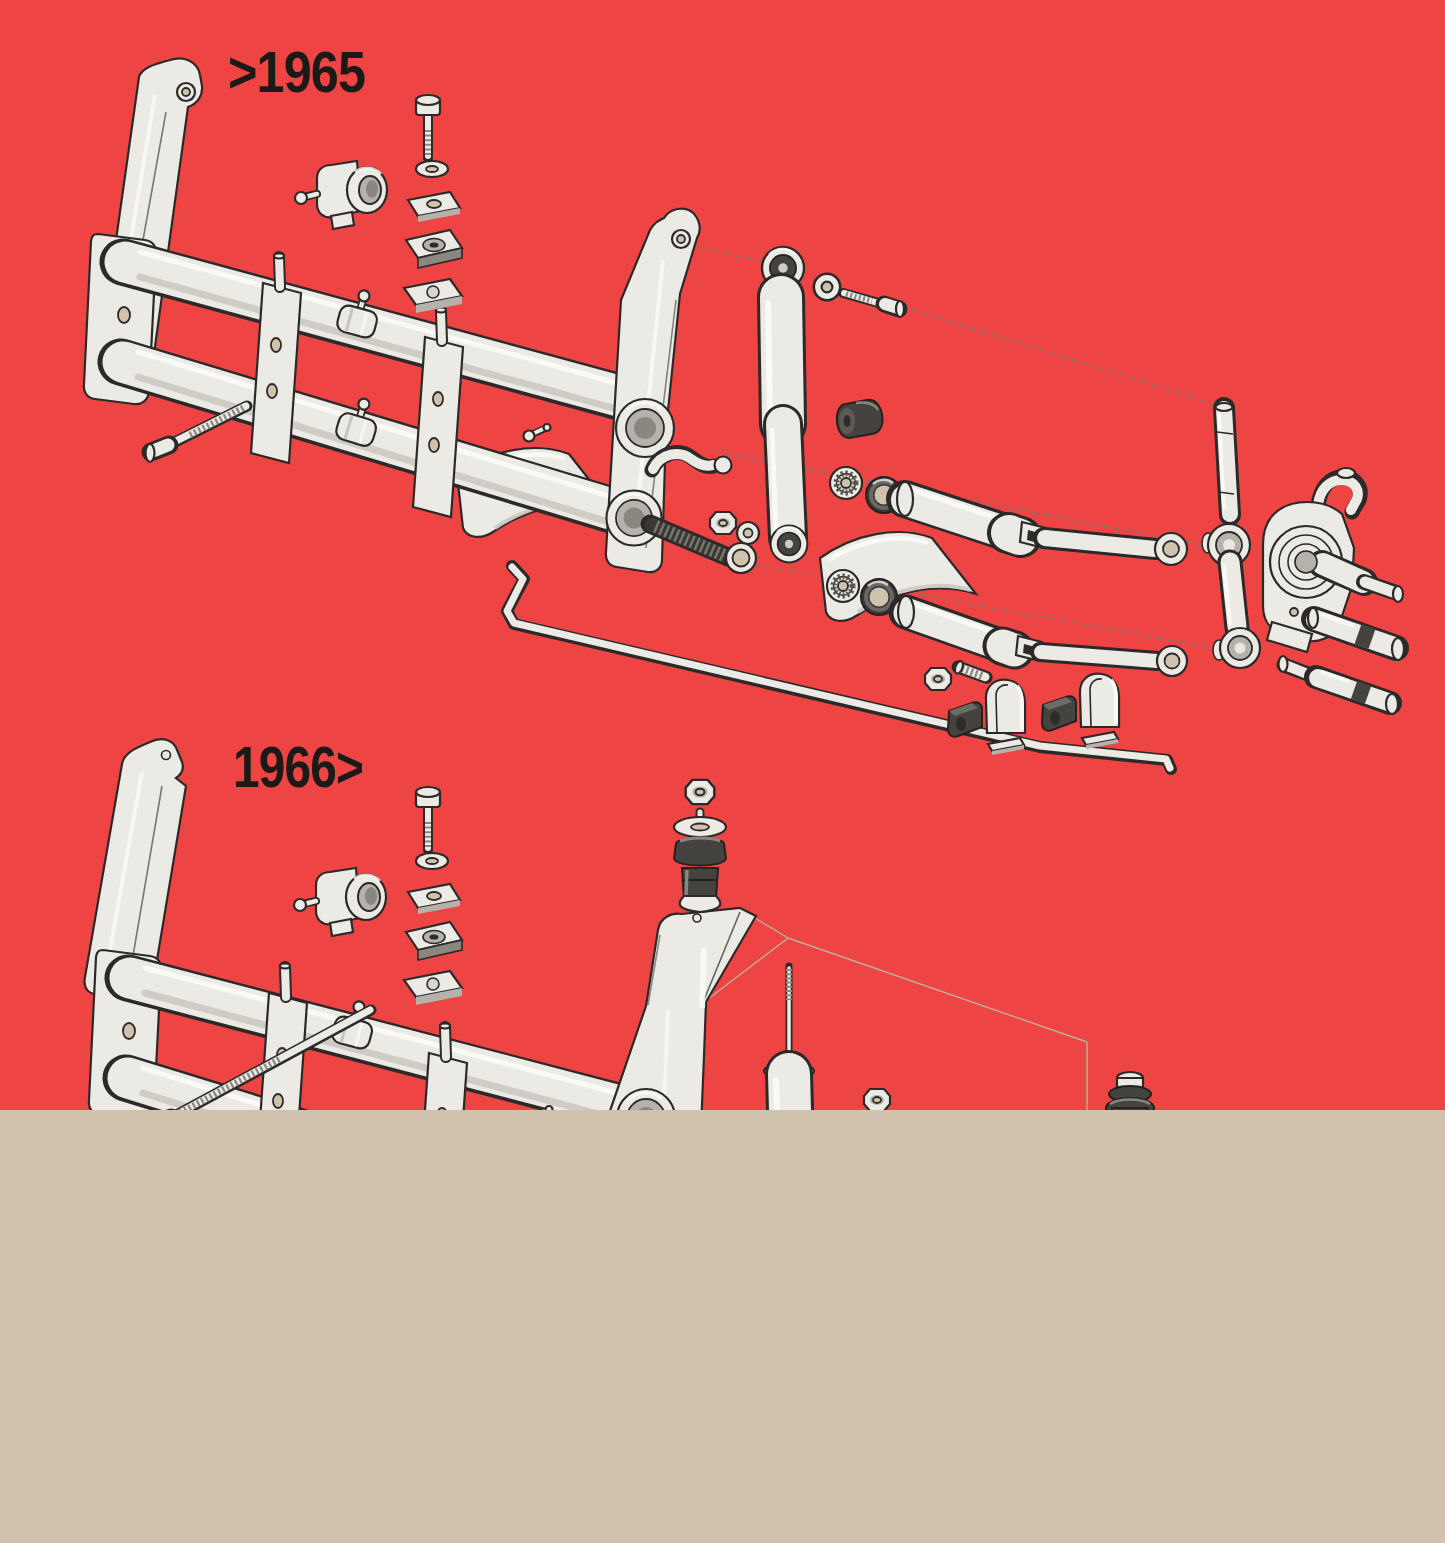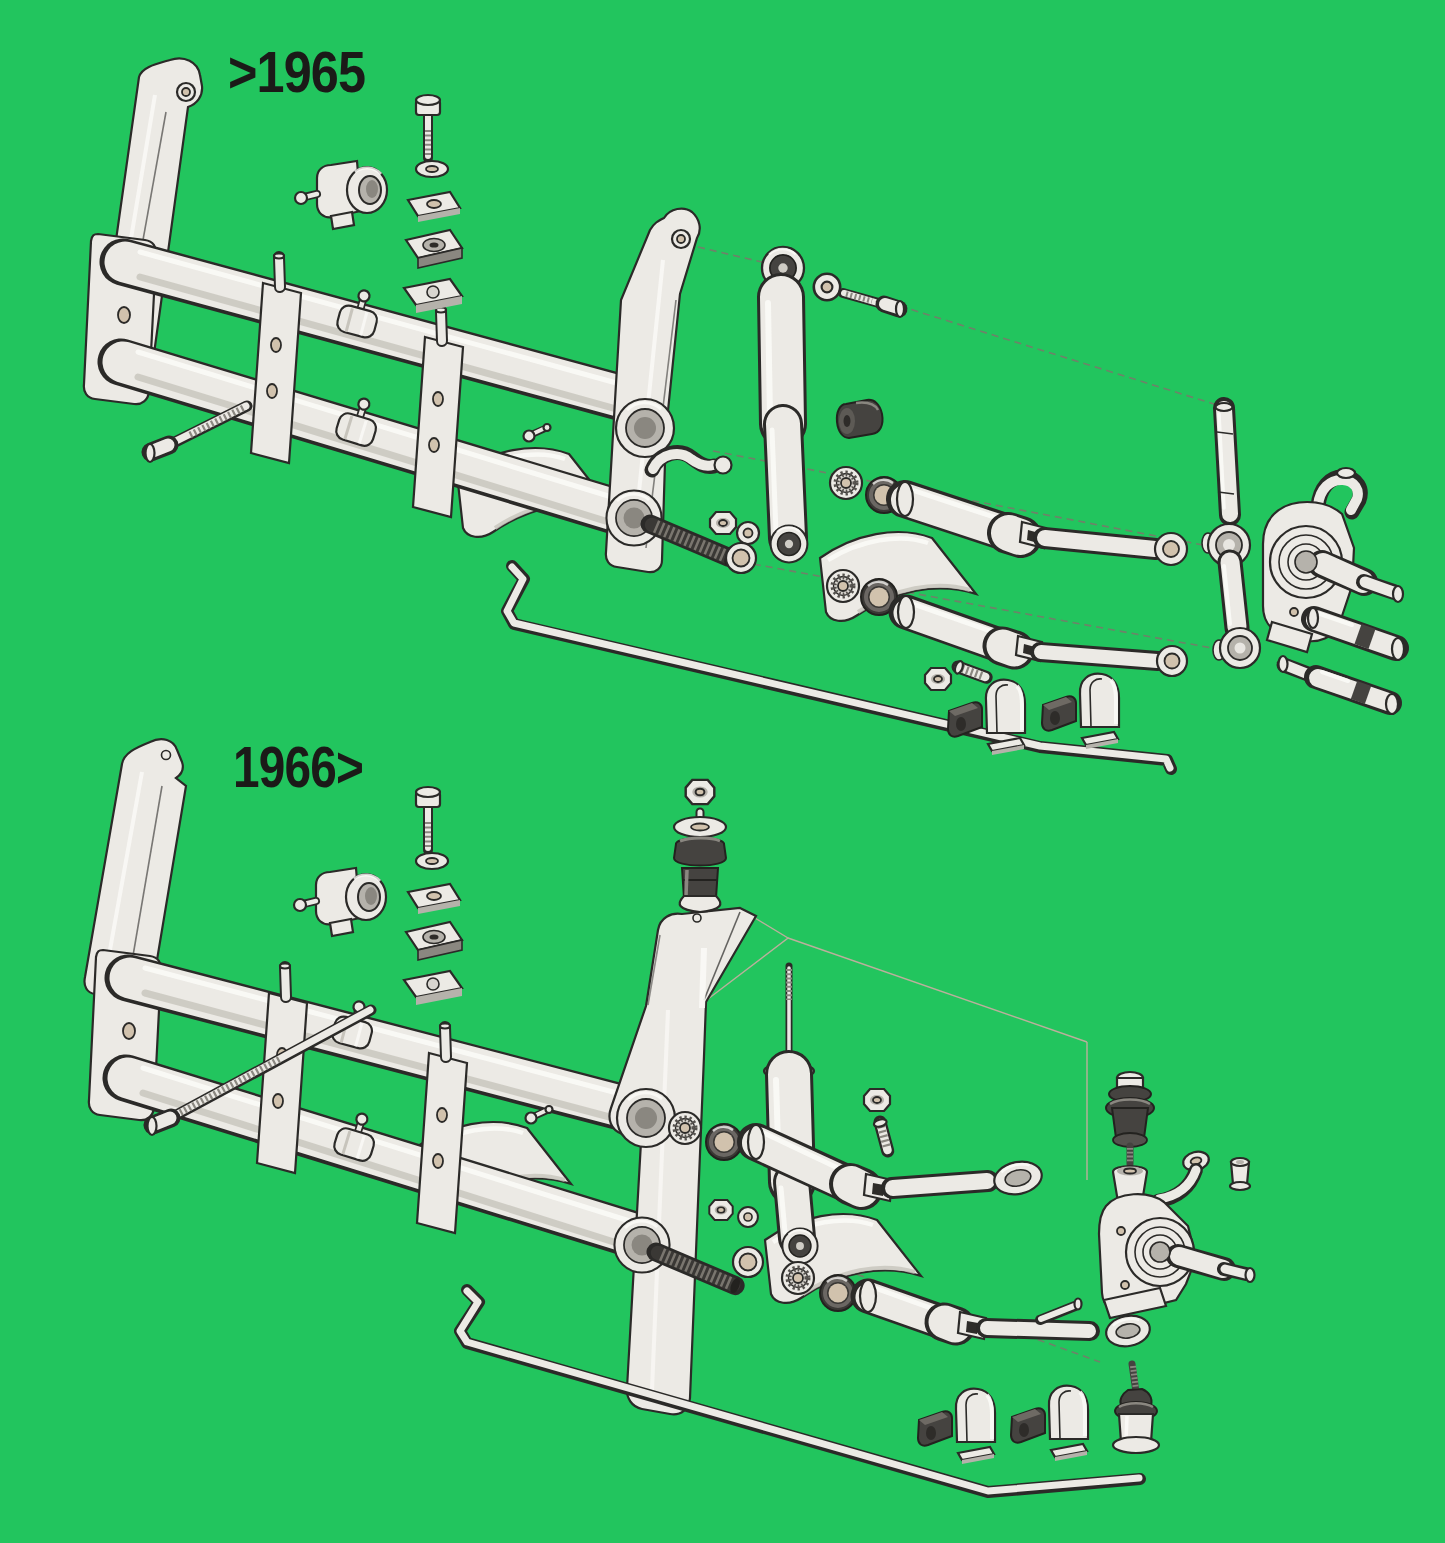--- a/index.html
+++ b/index.html
@@ -1,16 +1,16 @@
 <!DOCTYPE html>
 <html><head>
 <meta charset="utf-8">
 <style>
   html,body{margin:0;padding:0;background:#d1c2ad;}
-  .stage{width:1445px;height:1543px;position:relative;background:#22c55e;overflow:hidden;}
+  .stage{width:1445px;height:1110px;position:relative;background:#ef4444;overflow:hidden;}
   svg{display:block}
   text.era{font-family:"Liberation Sans","DejaVu Sans",sans-serif;font-weight:700;fill:#1b1a18;font-size:57px;letter-spacing:-1px;}
   .part{fill:#eceae5;stroke:#2b2a28;stroke-width:2.2;}
   .pthin{fill:#eceae5;stroke:#2b2a28;stroke-width:1.6;}
   .bg{fill:#d1c2ad;stroke:#2b2a28;stroke-width:1.8;}
   .shade{fill:#b5b2ab;stroke:none;}
   .dark{fill:#454340;stroke:#23221f;stroke-width:2;}
   .darker{fill:#2e2c29;stroke:none;}
   .lD{stroke:#2b2a28;fill:none;stroke-linecap:round;}
   .lL{stroke:#eceae5;fill:none;stroke-linecap:round;}

